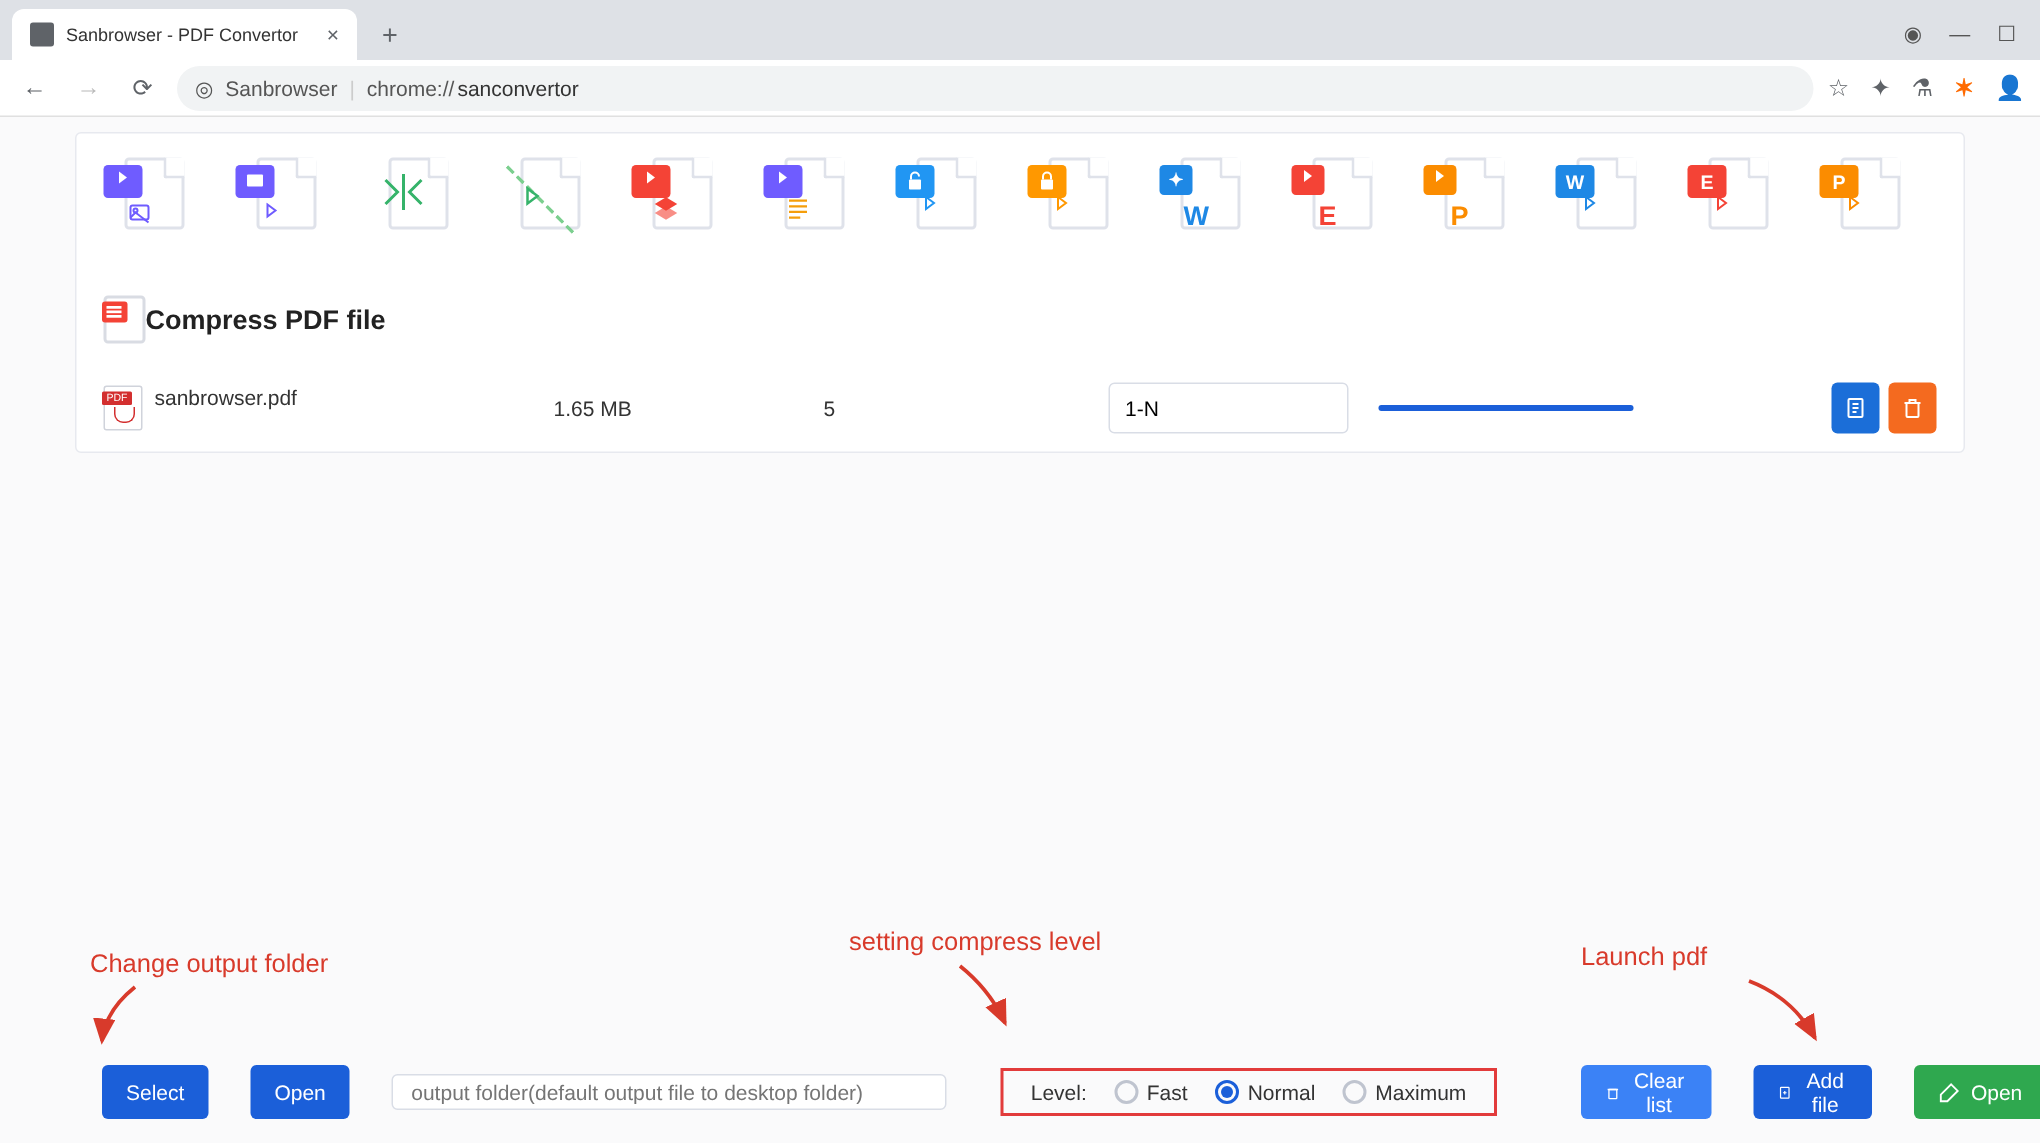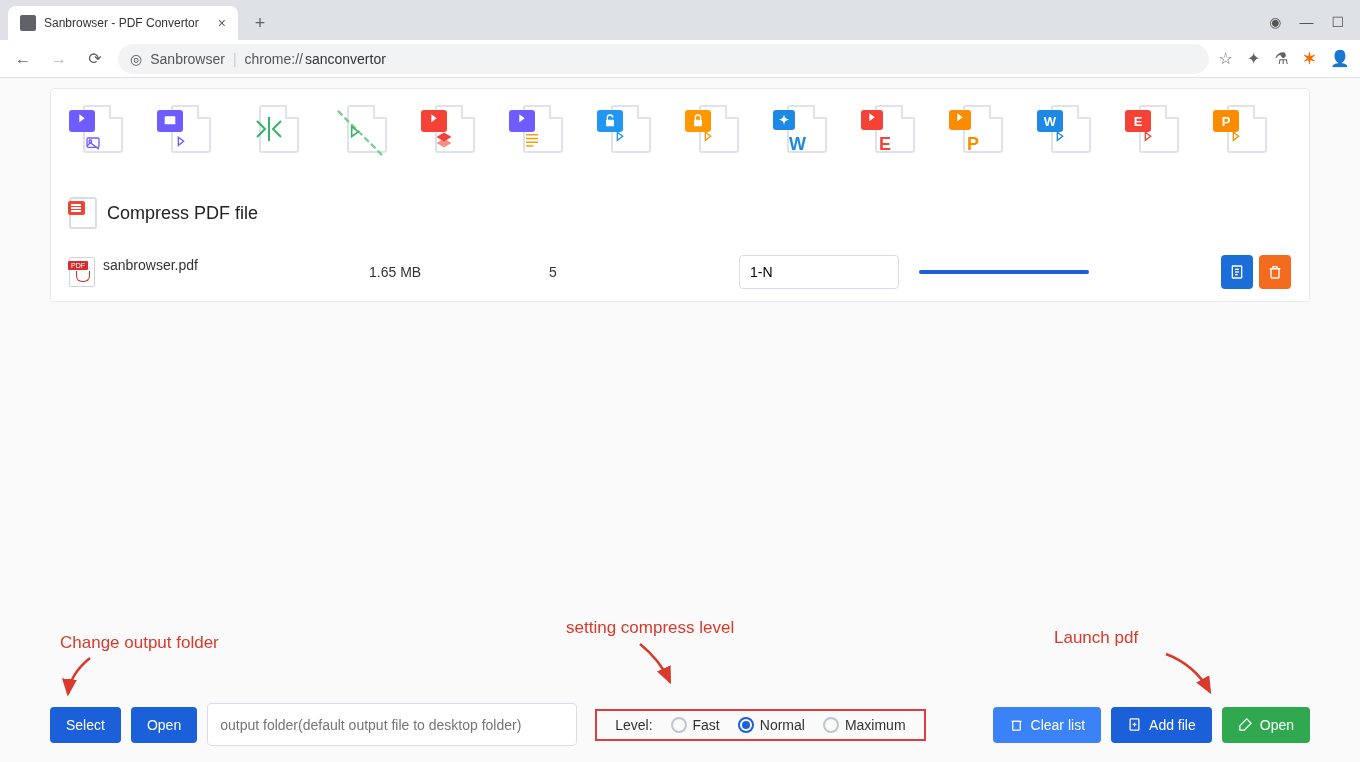--- a/index.html
+++ b/index.html
@@ -36,21 +36,21 @@
 .b-purple{background:#6f5cff}
 .b-red{background:#f44336}
 .b-blue{background:#2196f3}
 .b-orange{background:#ff9800}
 .b-blue2{background:#1e88e5}
 .b-orange2{background:#fb8c00}
 .strike{position:absolute;left:-4px;top:-4px;right:-4px;bottom:-4px;pointer-events:none}
 .strike:before,.strike:after{content:"";position:absolute;left:0;right:0;top:50%;border-top:2px dashed #7ccf8f;transform:rotate(45deg)}
 
 .section{margin-top:8px;padding:0}
-.section-hd{display:flex;align-items:center;gap:10px;padding:14px 18px;font-size:18px;font-weight:400;color:#222}
+.section-hd{display:flex;align-items:center;padding:14px 18px;font-size:18px;font-weight:700;color:#222}
 .compress-icon{width:28px;height:32px;border:2px solid #d9dce3;border-radius:3px;position:relative}
 .compress-icon .bdg{position:absolute;left:-3px;top:2px;width:17px;height:14px;background:#f44336;border-radius:2px}
 .compress-icon .bdg:after{content:"";position:absolute;left:3px;top:3px;width:10px;height:8px;background:linear-gradient(#fff 2px,transparent 2px) 0 0/100% 3px}
 
 .tbl-head{display:flex;padding:10px 18px;border-top:1px solid #eef0f4;border-bottom:1px solid #eef0f4;font-size:11px;letter-spacing:.5px;color:#6c7688;font-weight:600}
 .col-name{flex:0 0 300px;display:flex;align-items:center;gap:6px}
 .col-size{flex:0 0 180px}
 .col-pages{flex:0 0 190px}
 .col-range{flex:0 0 180px;display:flex;align-items:center;gap:4px}
 .col-status{flex:0 0 260px}
@@ -63,26 +63,26 @@
 .pdf-ico:before{content:"PDF";position:absolute;left:-2px;top:3px;background:#d32f2f;color:#fff;font-size:7px;padding:1px 3px;border-radius:1px}
 .pdf-ico:after{content:"";position:absolute;left:6px;bottom:4px;width:12px;height:10px;border:1.5px solid #d32f2f;border-top:none;border-radius:0 0 6px 6px}
 .range-input{width:160px;height:34px;border:1px solid #d9dde6;border-radius:4px;padding:0 10px;font-size:14px}
 .progress{width:170px;height:4px;background:#e3e7ef;border-radius:2px;position:relative;overflow:visible}
 .progress:before{content:"";position:absolute;left:0;top:0;bottom:0;width:100%;background:#1b5fd9;border-radius:2px}
 .row-actions{display:flex;gap:6px;margin-left:auto}
 .ic-btn{width:32px;height:34px;border-radius:4px;display:flex;align-items:center;justify-content:center;cursor:pointer}
 .ic-btn.blue{background:#1b6ed8;color:#fff}
 .ic-btn.orange{background:#f46a1f;color:#fff}
 
-.bottom{position:absolute;left:50px;right:50px;bottom:16px;display:flex;align-items:center;gap:10px}
+.bottom{position:absolute;left:68px;right:50px;bottom:16px;display:flex;align-items:center;gap:28px}
 .btn{height:36px;border-radius:4px;border:none;color:#fff;font-size:14px;padding:0 16px;cursor:pointer;display:flex;align-items:center;gap:7px}
 .btn.blue{background:#1b5fd9}
 .btn.orange{background:#3b82f6}
 .btn.green{background:#2fa84f}
-.out-input{flex:0 0 370px;height:43px;border:1px solid #d9dde6;border-radius:4px;padding:0 12px;font-size:14px;color:#999;background:#fff}
+.out-input{flex:0 0 370px;height:24px;border:1px solid #d9dde6;border-radius:4px;padding:0 12px;font-size:14px;color:#999;background:#fff}
 .level-box{border:2px solid #e23b3b;height:32px;display:flex;align-items:center;padding:0 18px;gap:18px;font-size:14px;color:#333;margin-left:8px}
 .radio{width:16px;height:16px;border:2px solid #bfc4cf;border-radius:50%;display:inline-flex;align-items:center;justify-content:center}
 .radio.checked{border-color:#1b5fd9}
 .radio.checked:after{content:"";width:8px;height:8px;background:#1b5fd9;border-radius:50%}
 .r-opt{display:flex;align-items:center;gap:6px;cursor:pointer}
 .spacer{flex:1}
 
 .anno{position:absolute;color:#d83a2b;font-size:17px;pointer-events:none}
 .arrow{position:absolute;pointer-events:none}
 .arrow svg{overflow:visible}

